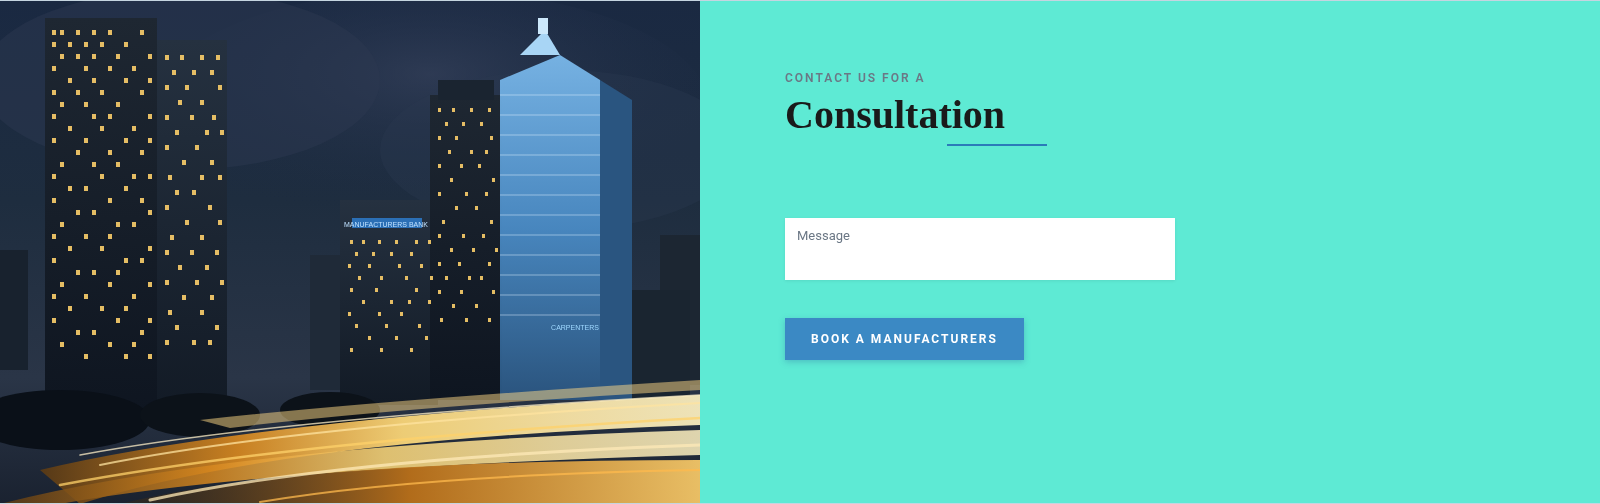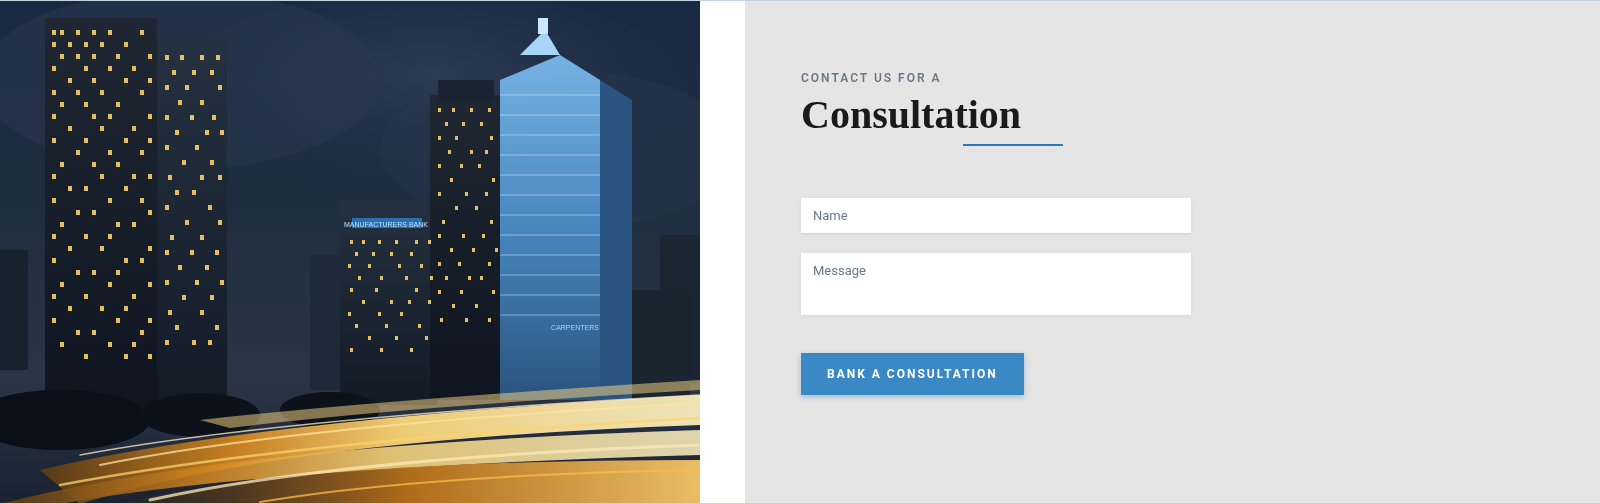--- a/index.html
+++ b/index.html
@@ -19,23 +19,22 @@
       overflow: hidden;
       background: #0a1628;
     }
     .city-svg {
       width: 100%;
       height: 100%;
       display: block;
     }
     .right-panel {
       flex: 1;
-      background: #e5e5e5;
-      padding: 70px 100px 40px 56px;
-      margin-left: 45px;
+      background: #5eead4;
+      padding: 70px 100px 40px 85px;
     }
     .eyebrow {
       font-size: 12px;
       letter-spacing: 2px;
       color: #6b7785;
       font-weight: 600;
       margin-bottom: 6px;
     }
     .heading {
       font-family: Georgia, 'Times New Roman', serif;
@@ -454,20 +453,19 @@
     </g>
   </svg>
 </div>
 
 <div class="right-panel">
   <div class="eyebrow">CONTACT US FOR A</div>
   <h2 class="heading">Consultation</h2>
 
   <form class="form">
     <div class="row">
-      <input type="text" class="field" placeholder="Name" style="">
     </div>
     <div class="row row-msg">
       <textarea class="field full" placeholder="Message" style=""></textarea>
     </div>
-    <button type="button" class="submit-btn">BANK A CONSULTATION</button>
+    <button type="button" class="submit-btn">BOOK A MANUFACTURERS</button>
   </form>
 </div>
 
 </body></html>

